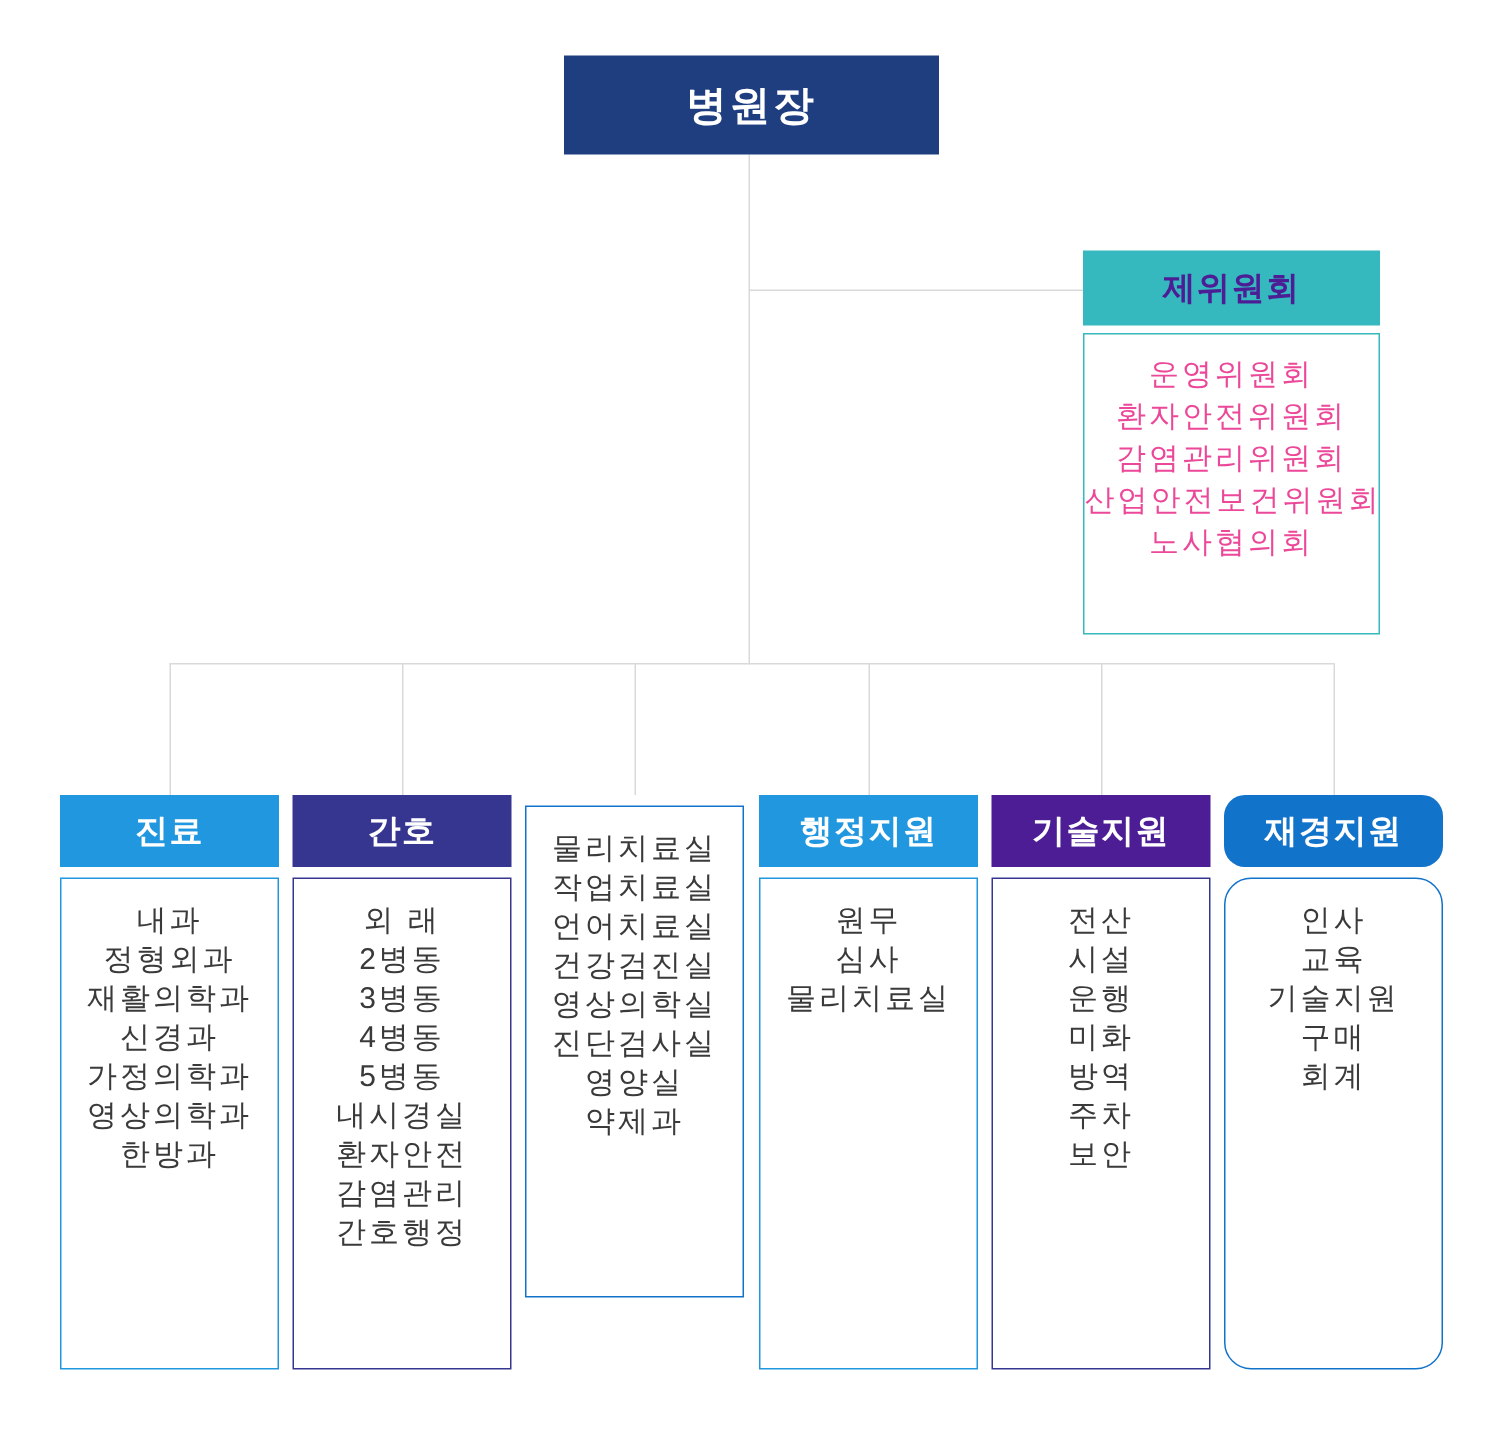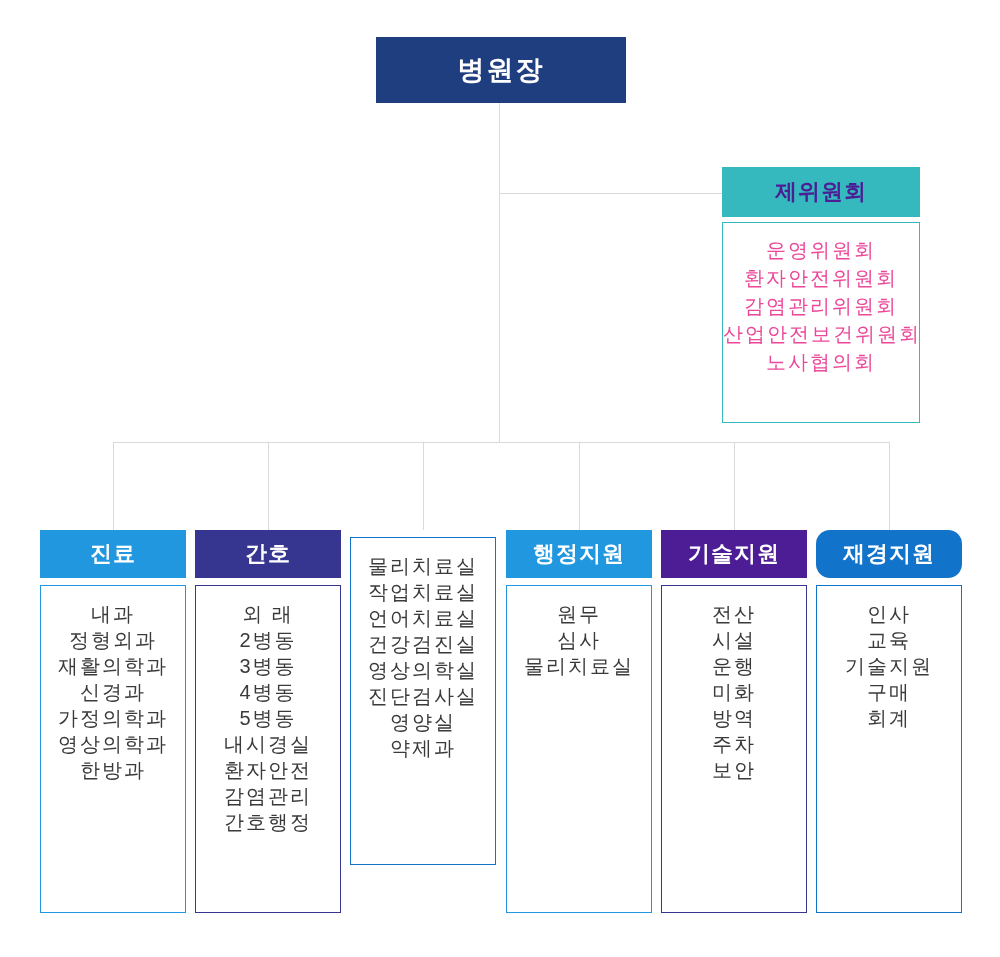--- a/index.html
+++ b/index.html
@@ -137,21 +137,21 @@
         <div class="list-item">운행</div>
         <div class="list-item">미화</div>
         <div class="list-item">방역</div>
         <div class="list-item">주차</div>
         <div class="list-item">보안</div>
       </div>
   </div>
 
   <div class="col col-6">
     <div class="col-header hdr" style="background: rgb(18, 115, 203); border-radius: 14px;">재경지원</div>
-    <div class="col-body bdy" style="border-color: rgb(18, 115, 203);">
+    <div class="col-body bdy" style="border-color: rgb(18, 115, 203); border-radius: 18px;">
         <div class="list-item">인사</div>
         <div class="list-item">교육</div>
         <div class="list-item">기술지원</div>
         <div class="list-item">구매</div>
         <div class="list-item">회계</div>
       </div>
   </div>
 
 </div>
 

